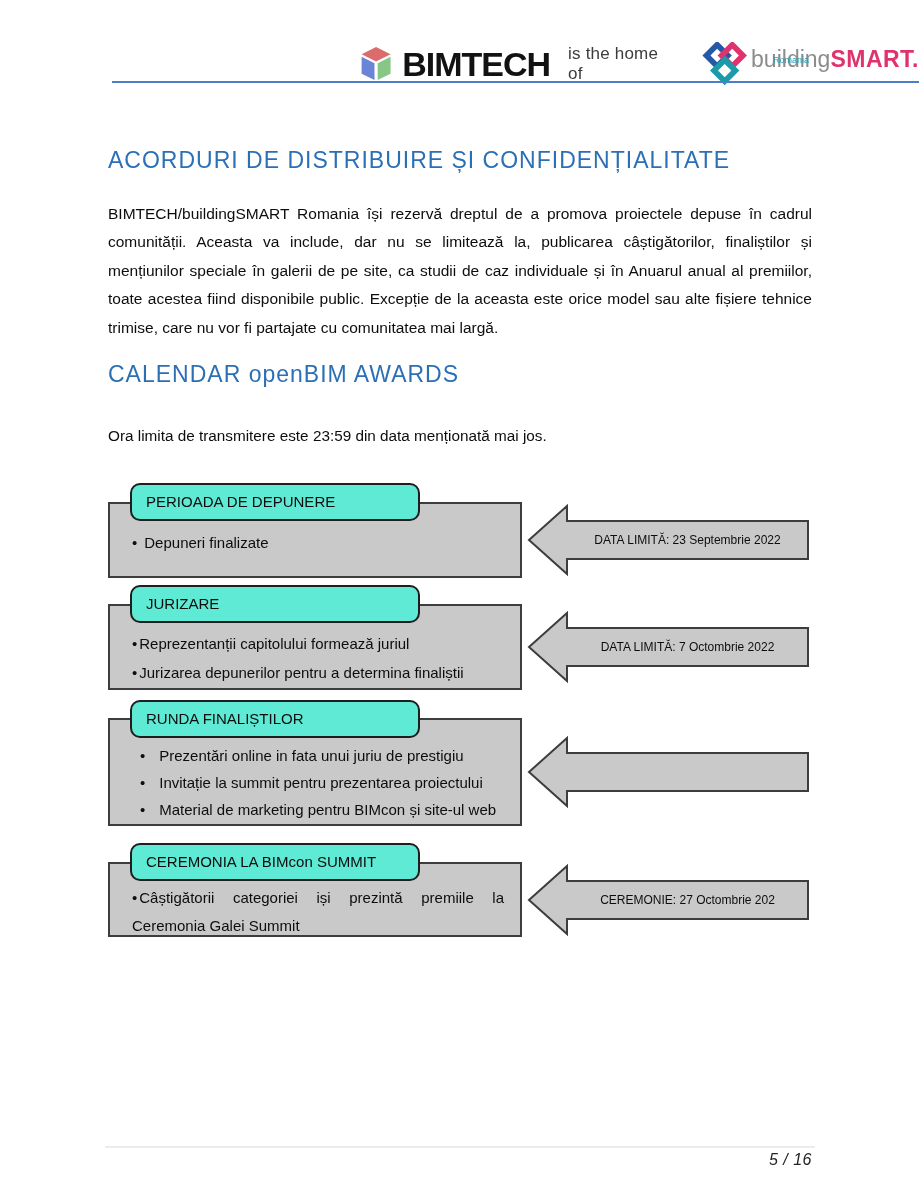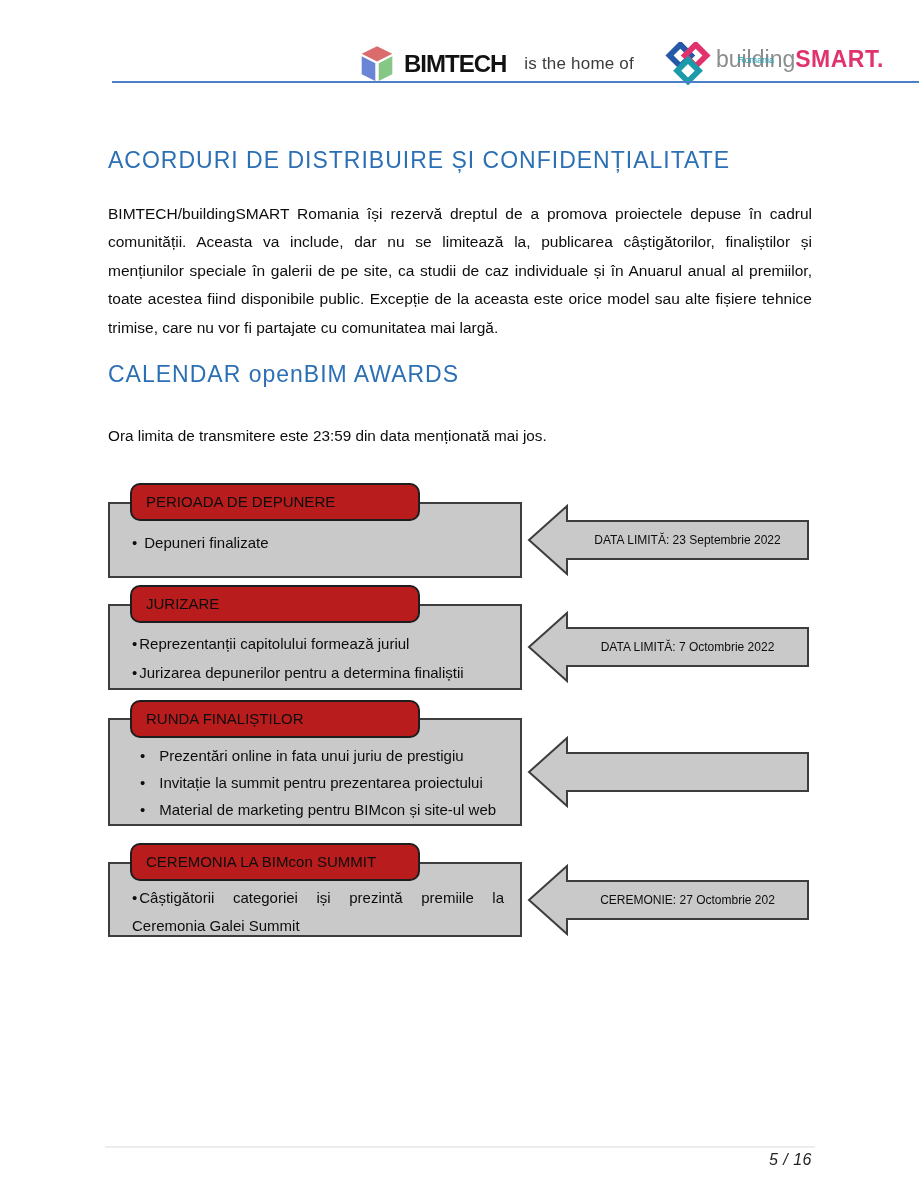--- a/index.html
+++ b/index.html
@@ -8,21 +8,21 @@
     position:relative; width:919px; height:1189px; background:#ffffff;
     font-family:"Liberation Sans", sans-serif; color:#111; overflow:hidden;
   }
 
   
   .brand-row {
     position:absolute; left:360px; top:40px; height:48px;
     display:flex; align-items:center;
   }
   .bimtech-cube { width:34px; height:38px; }
-  .bimtech-word { font-size:24px; font-weight:bold; letter-spacing:-1px; color:#121212; margin-left:10px; }
+  .bimtech-word { font-size:34px; font-weight:bold; letter-spacing:-1px; color:#121212; margin-left:10px; }
   .tagline { font-size:17px; color:#3c3c3c; margin-left:18px; letter-spacing:0.2px; }
   .bsr-logo { width:48px; height:44px; margin-left:30px; }
   .bsr-wordmark { position:relative; margin-left:4px; line-height:1; padding-bottom:10px; }
   .bsr-building { font-size:23px; color:#8c8c8c; }
   .bsr-smart { font-size:23px; color:#e0336e; font-weight:bold; letter-spacing:0.5px; }
   .bsr-country { position:absolute; left:22px; top:8px; font-size:9px; color:#21a0b4; }
   .header-rule { position:absolute; left:112px; top:81px; width:807px; height:2px; background:#4d7ec8; }
 
   
   .h-blue {
@@ -39,21 +39,21 @@
     position:absolute; left:108px; top:427px; font-size:15.3px; color:#0d0d0d;
   }
 
   
   .stage-box {
     position:absolute; left:108px; width:414px;
     background:#c9c9c9; border:2px solid #3d3d3d;
   }
   .stage-label {
     position:absolute; left:130px; width:290px; height:38px;
-    background:#b91c1c; border:2px solid #1e1e1e; border-radius:10px;
+    background:#5eead4; border:2px solid #1e1e1e; border-radius:10px;
     line-height:34px; padding-left:14px; font-size:15px; color:#0d0d0d; z-index:3;
   }
   .bullet { font-size:15px; color:#0d0d0d; }
   .bullet::before { content:"\2022"; }
   .s1-box  { top:502px; height:76px;  padding:29px 0 0 22px; }
   .s1-box .bullet { line-height:20px; } .s1-box .bullet::before { margin-right:7px; }
   .s2-box  { top:604px; height:86px;  padding:23px 0 0 22px; }
   .s2-box .bullet { line-height:29px; } .s2-box .bullet::before { margin-right:2px; }
   .s3-box  { top:718px; height:108px; padding:22px 0 0 30px; }
   .s3-box .bullet { line-height:27px; } .s3-box .bullet::before { margin-right:14px; }

